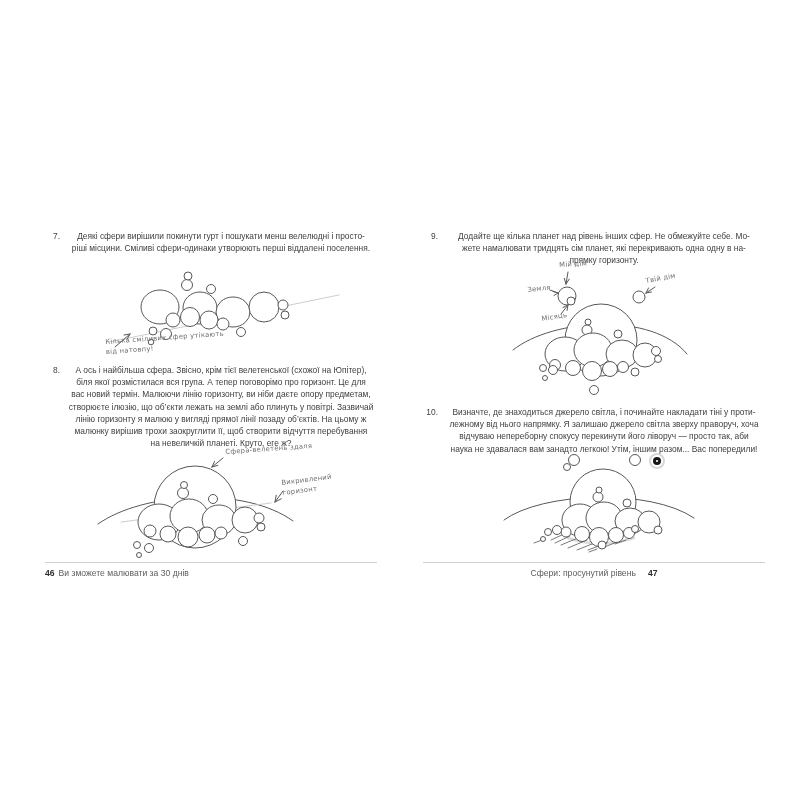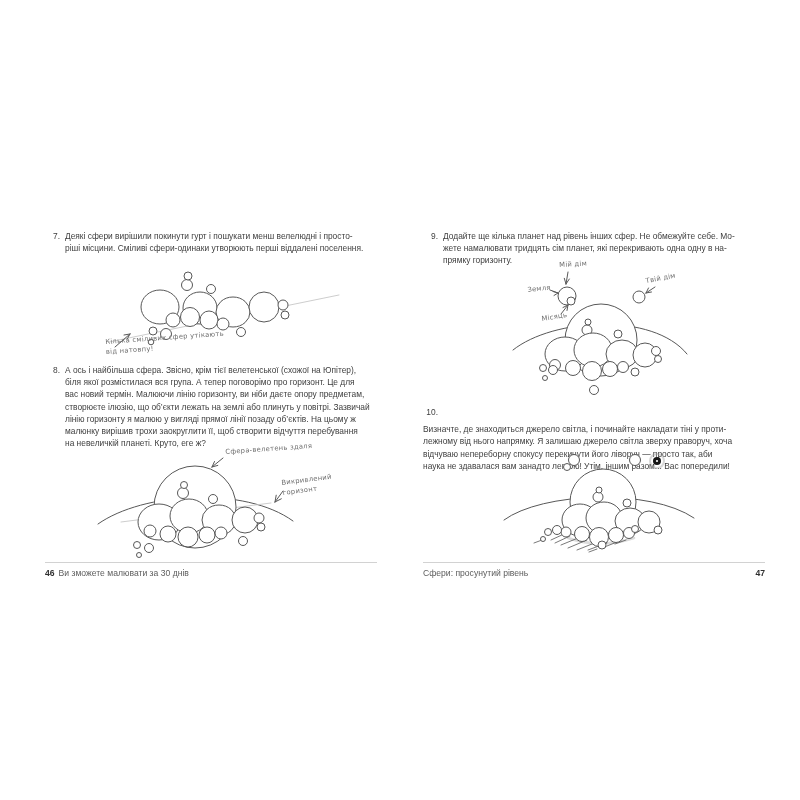--- a/index.html
+++ b/index.html
@@ -9,21 +9,21 @@
     font-family:"Liberation Sans",sans-serif;
     color:#3f3f3f;
   }
   .page{position:absolute;top:228px;}
   .page-left{left:45px;width:332px;}
   .page-right{left:423px;width:342px;}
 
   .item{position:absolute;left:0;right:0;display:flex;gap:5px;
         font-size:8.4px;line-height:12.2px;color:#3e3e3e;}
   .item .num{flex:none;width:15px;text-align:right;}
-  .item .txt{white-space:pre-line;flex:1;}
+  .item .txt{white-space:pre-line;flex:1;text-align:center;}
 
   .sketch{position:absolute;}
   .sketch svg{display:block;overflow:visible;}
   .sketch svg circle,.sketch svg ellipse{fill:#ffffff;stroke:#585858;stroke-width:1;}
   .sketch svg path,.sketch svg line{fill:none;stroke:#585858;stroke-width:1;stroke-linecap:round;}
   .sketch svg .lt{stroke:#c7c7c7;stroke-width:.9;}
   .sketch svg .sh{stroke:#4f4f4f;stroke-width:.9;opacity:.85;}
   .sketch svg .smear{stroke:#8a8a8a;stroke-width:2.6;opacity:.3;}
   .sketch svg circle.halo{fill:none;stroke:#9a9a9a;stroke-width:2;opacity:.4;}
   .sketch svg circle.sun-core{fill:#161616;stroke:none;}
@@ -31,21 +31,21 @@
 
   .hand{position:absolute;font-size:6.8px;line-height:9.5px;color:#6f6f6f;
         letter-spacing:.25px;white-space:pre-line;transform-origin:left top;
         font-family:"DejaVu Sans",sans-serif;}
 
   .footer{position:absolute;top:334px;left:0;right:0;
           border-top:1px solid #d2d2d2;padding-top:5px;
           display:flex;align-items:baseline;font-size:8.6px;color:#5d5d5d;}
   .footer .pgnum{font-weight:700;color:#2f2f2f;}
   .footer-left .pgnum{margin-right:4px;}
-  .footer-right{justify-content:space-between;}
+  .footer-right{justify-content:center;}
   .footer-right .pgnum{margin-left:12px;}
 </style>
 </head>
 <body>
 
 <div class="page page-left">
 
   <div class="item" style="top:2px;">
     <span class="num">7.</span>
     <span class="txt">Деякі сфери вирішили покинути гурт і пошукати менш велелюдні і просто-
@@ -178,21 +178,21 @@
       <path d="M45 32 L53 35 M53 35 l-5 -1.5 M53 35 l-4 2.5"></path>
       <path d="M56 56 L63 47 M63 47 l-1 5.5 M63 47 l-5 2.5"></path>
       <path d="M150 29 L141 35 M141 35 l5.5 -1 M141 35 l2.5 -5"></path>
     </svg>
     <span class="hand" style="left:54px;top:3px;transform:rotate(-3deg);">Мій дім</span>
     <span class="hand" style="left:22px;top:28px;transform:rotate(-6deg);">Земля</span>
     <span class="hand" style="left:36px;top:57px;transform:rotate(-9deg);">Місяць</span>
     <span class="hand" style="left:140px;top:19px;transform:rotate(-10deg);">Твій дім</span>
   </div>
 
-  <div class="item" style="top:178px;flex-direction:column;">
+  <div class="item" style="top:178px;">
     <span class="num">10.</span>
     <span class="txt">Визначте, де знаходиться джерело світла, і починайте накладати тіні у проти-
 лежному від нього напрямку. Я залишаю джерело світла зверху праворуч, хоча
 відчуваю непереборну спокусу перекинути його ліворуч — просто так, аби
 наука не здавалася вам занадто легкою! Утім, іншим разом... Вас попередили!</span>
   </div>
 
   <div class="sketch" style="top:220px;left:75px;width:205px;height:112px;">
     <svg width="205" height="112" viewBox="0 0 205 112">
       <path d="M6 72 C 44 44, 152 40, 196 70"></path>

